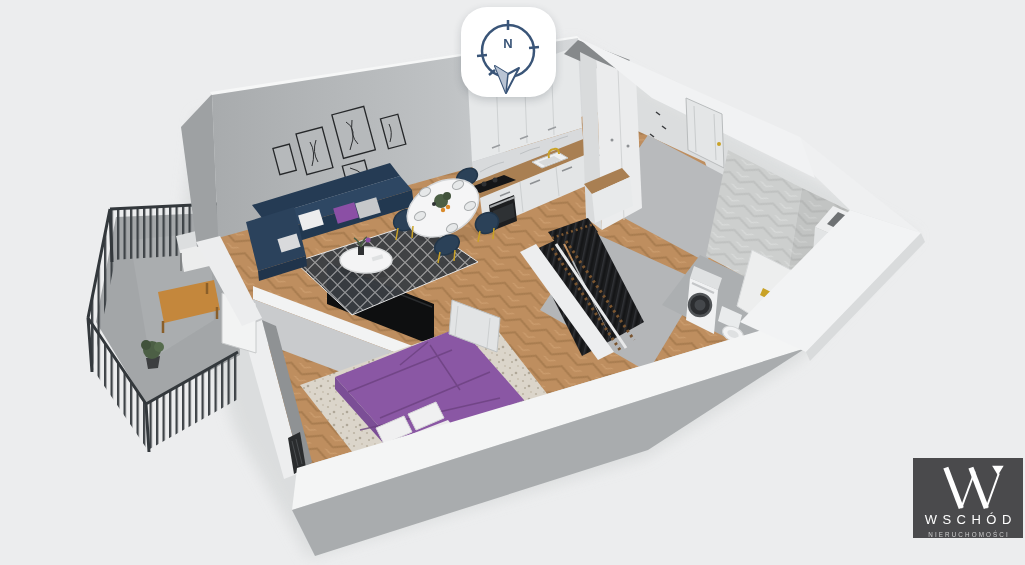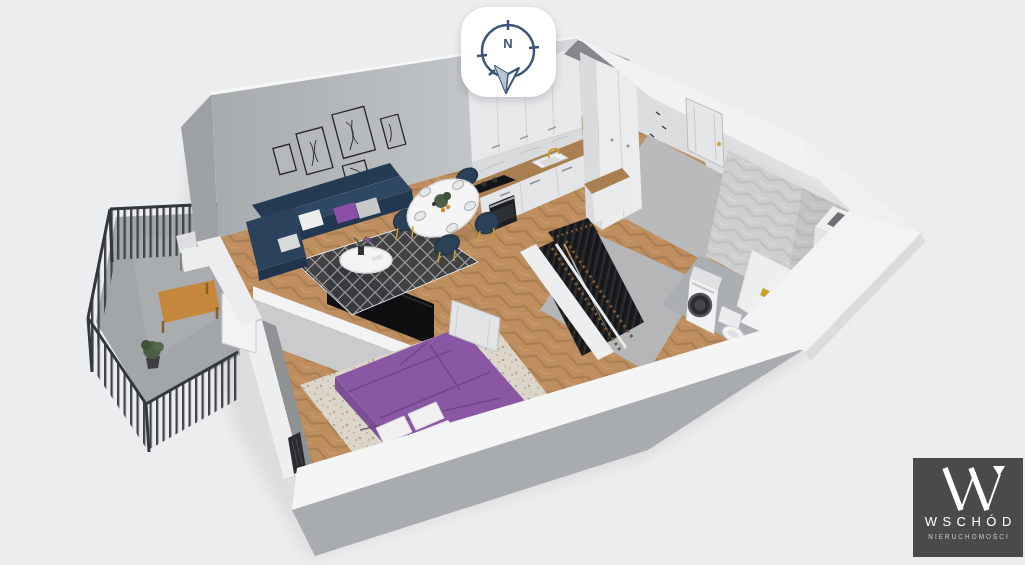--- a/index.html
+++ b/index.html
@@ -8,21 +8,21 @@
          font-family:"Liberation Sans",sans-serif;}
   .scene-svg{position:absolute;left:0;top:0;}
   
   .compass{position:absolute;left:461px;top:7px;width:95px;height:90px;
            background:#fff;border-radius:26px;
            box-shadow:0 3px 8px rgba(40,50,60,.20);
            display:flex;align-items:center;justify-content:center;}
   .compass text{font-family:"Liberation Sans",sans-serif;font-weight:bold;
                 font-size:13px;fill:var(--compass_navy,#3A5578);}
   
-  .logo{position:absolute;left:913px;top:458px;width:110px;height:99px;
+  .logo{position:absolute;left:913px;top:458px;width:110px;height:80px;
         background:var(--logo_bg,#4A4A4C);box-sizing:border-box;
         display:flex;flex-direction:column;align-items:center;padding-top:0;}
   .logo-title{color:#FFFFFF;font-size:13px;font-weight:400;letter-spacing:5.5px;
               text-indent:5.5px;margin-top:0;white-space:nowrap;}
   .logo-sub{color:#CFCFCF;font-size:6.3px;letter-spacing:2.1px;text-indent:2.1px;
             margin-top:4px;white-space:nowrap;}
 </style>
 </head>
 <body>
 

